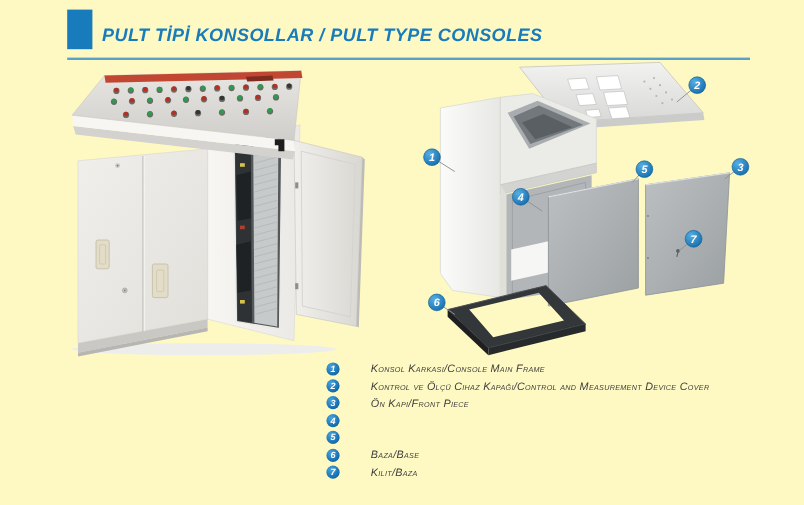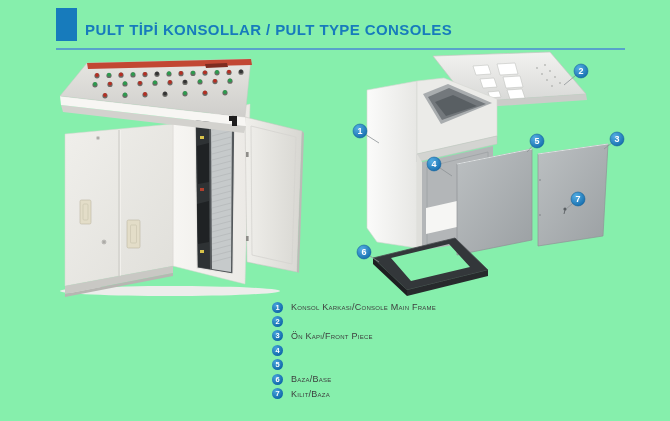--- a/index.html
+++ b/index.html
@@ -1,18 +1,18 @@
 <!DOCTYPE html>
 <html><head>
 <meta charset="utf-8">
 <style>
   html,body { margin:0; padding:0; background:#ffffff; }
   .page {
-    position:relative; width:670px; height:421px; background:#86efac;
-    font-family:"Liberation Sans", sans-serif; overflow:hidden;
+    position:relative; width:670px; height:421px; background:#fef9c3;
+    font-family:"Liberation Sans", sans-serif; overflow:hidden;font-style:italic;
   }
   
   .hdr-square { position:absolute; left:56px; top:8px; width:21px; height:33px; background:#177bbc; }
   .page-title {
     position:absolute; left:85px; top:21px; margin:0; white-space:nowrap;
     font-size:15px; font-weight:bold; color:#177bbc; letter-spacing:0.4px;
   }
   .hdr-line { position:absolute; left:56px; top:48px; width:569px; height:2px; background:#58a2ca; }
   
   .photo   { position:absolute; left:45px;  top:54px;  width:280px; height:245px; }
@@ -20,21 +20,21 @@
   
   .legend { position:absolute; left:272px; top:300px; margin:0; padding:0; list-style:none; }
   .legend li { display:flex; align-items:center; height:14.4px; }
   .lnum {
     flex:none; width:11px; height:11px; border-radius:50%;
     background:radial-gradient(circle at 35% 30%, #47a3dc 0%, #0f67a9 75%);
     color:#fff; font-size:7.5px; font-weight:bold; line-height:11px; text-align:center;
     margin-right:8px;
   }
   .llabel {
-    font-size:9px; color:#3d3d3d; font-variant:small-caps; letter-spacing:0.25px; white-space:nowrap;
+    font-size:9px; color:#3d3d3d; font-variant:small-caps; letter-spacing:0.25px; white-space:nowrap;margin-left:18px;
   }
 </style>
 </head>
 <body>
 
 <div class="page">
 
   <div class="hdr-square"></div>
   <h1 class="page-title">PULT TİPİ KONSOLLAR / PULT TYPE CONSOLES</h1>
   <div class="hdr-line"></div>
@@ -320,20 +320,21 @@
     </svg>
   </div>
 
   <ul class="legend">
     <li>
       <span class="lnum">1</span>
       <span class="llabel">Konsol Karkası/Console Main Frame</span>
     </li>
     <li>
       <span class="lnum">2</span>
+      <span class="llabel">Kontrol ve Ölçü Cihaz Kapağı/Control and Measurement Device Cover</span>
     </li>
     <li>
       <span class="lnum">3</span>
       <span class="llabel">Ön Kapı/Front Piece</span>
     </li>
     <li>
       <span class="lnum">4</span>
     </li>
     <li>
       <span class="lnum">5</span>

